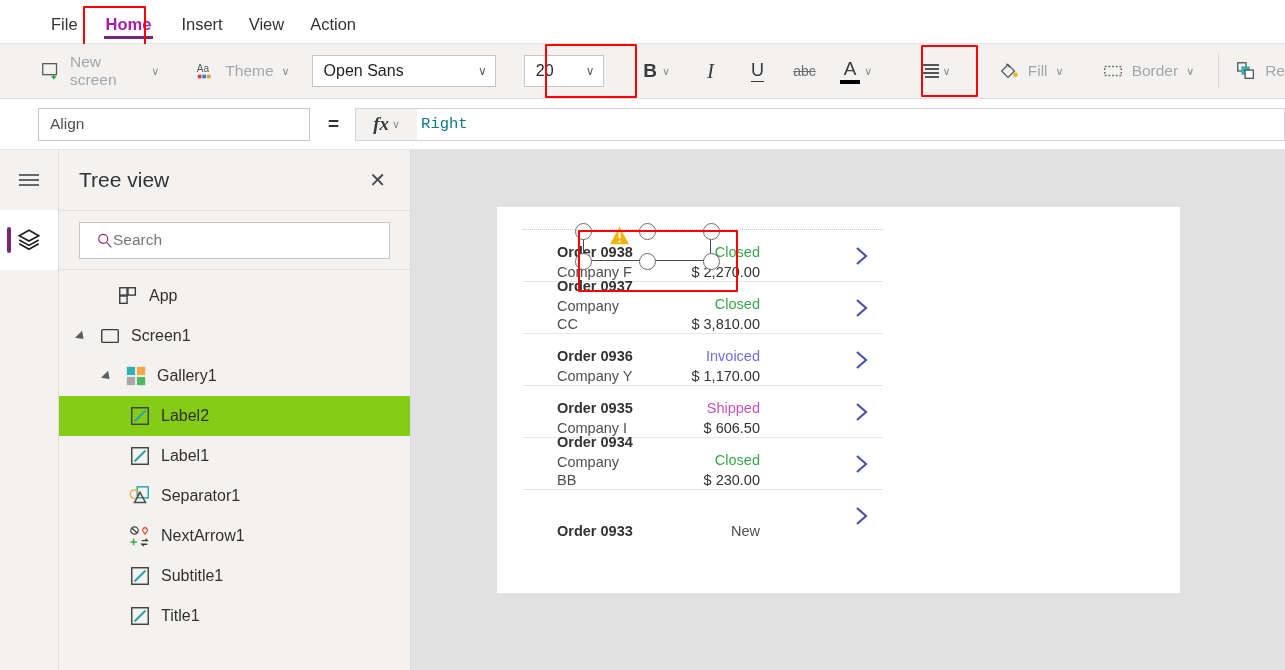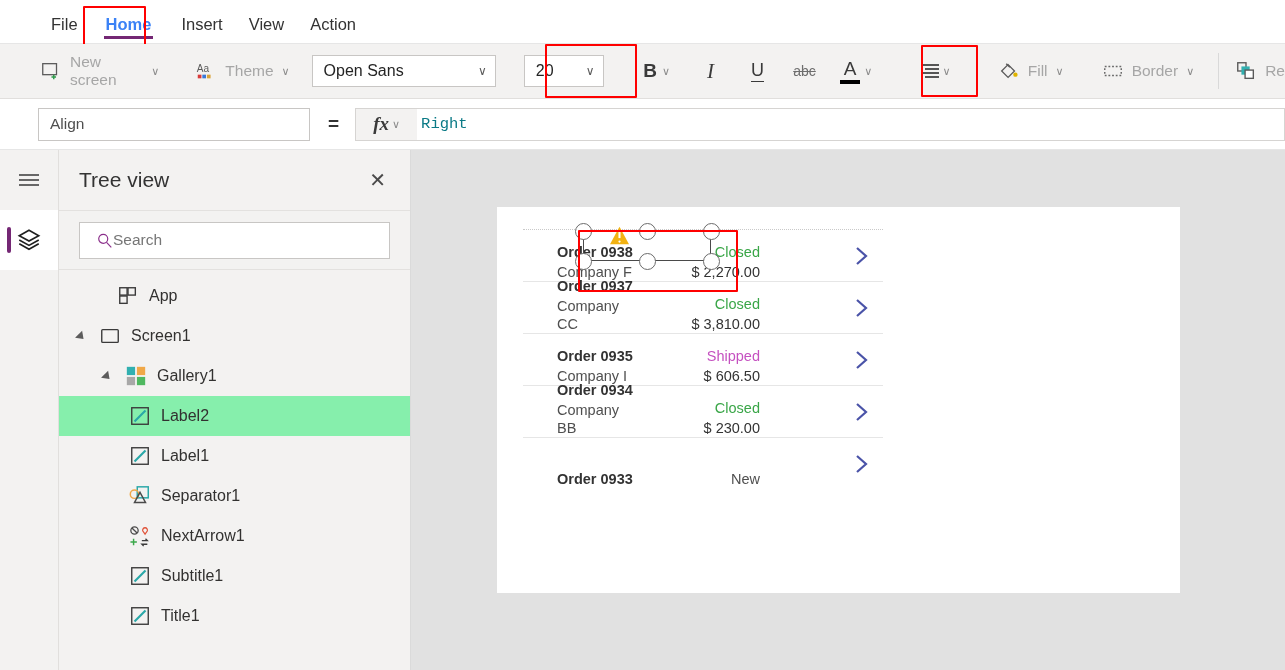--- a/index.html
+++ b/index.html
@@ -14,21 +14,21 @@
   
   .menubar {
     position: absolute; left: 0; top: 0; width: 1285px; height: 44px;
     background: #ffffff; border-bottom: 1px solid #e6e6e6;
     display: flex; align-items: flex-end; padding-left: 38px;
   }
   .menu-tab {
     position: relative; font-size: 16.5px; color: #333333;
     padding: 0 13px 11px 13px; line-height: 1; cursor: pointer;
   }
-  .menu-tab.active { font-weight: bold; color: #3b82f6; }
+  .menu-tab.active { font-weight: bold; color: #a21caf; }
   .menu-tab .tab-underline {
     position: absolute; left: 11px; right: 11px; bottom: 4px;
     height: 3px; background: #742774;
   }
   .redbox {
     position: absolute; border: 2px solid #ff0000; pointer-events: none;
     border-radius: 1px;
   }
 
   
@@ -125,21 +125,21 @@
     border: none; outline: none; background: transparent; flex: 1;
     font-family: "Liberation Sans", sans-serif; font-size: 15.5px; color: #333;
   }
   .tree-search input::placeholder { color: #767676; }
 
   .tree-list { padding-top: 6px; }
   .tnode {
     height: 40px; display: flex; align-items: center; gap: 10px;
     font-size: 16px; color: #323130; cursor: pointer;
   }
-  .tnode.selected { background: #86efac; }
+  .tnode.selected { background: #84cc16; }
   .tnode .caret {
     width: 12px; height: 12px; flex: none; position: relative;
   }
   .tnode .caret.open::before {
     content: ""; position: absolute; left: 0; top: 1px;
     border-left: 7px solid #5c5c5c; border-top: 5px solid transparent;
     border-bottom: 5px solid transparent;
     transform: rotate(45deg); transform-origin: 3px 6px;
   }
   .ticon { width: 22px; height: 22px; flex: none; display: block; }
@@ -468,20 +468,33 @@
           </div>
           <div class="col-mid">
             <span class="g-status" style="color:#3aa648;">Closed</span>
             <span class="g-amount">$ 3,810.00</span>
           </div>
           <svg class="g-chev" width="20" height="22" viewBox="0 0 20 22">
             <path d="M6 3 L15 11 L6 19" fill="none" stroke="#4a53a8" stroke-width="2.2"></path>
           </svg>
         </div>
 
+        <div class="grow">
+          <div class="col-left">
+            <span class="g-title">Order 0936</span>
+            <span class="g-sub">Company Y</span>
+          </div>
+          <div class="col-mid">
+            <span class="g-status" style="color:#6e6ee0;">Invoiced</span>
+            <span class="g-amount">$ 1,170.00</span>
+          </div>
+          <svg class="g-chev" width="20" height="22" viewBox="0 0 20 22">
+            <path d="M6 3 L15 11 L6 19" fill="none" stroke="#4a53a8" stroke-width="2.2"></path>
+          </svg>
+        </div>
 
         <div class="grow">
           <div class="col-left">
             <span class="g-title">Order 0935</span>
             <span class="g-sub">Company I</span>
           </div>
           <div class="col-mid">
             <span class="g-status" style="color:#c551c0;">Shipped</span>
             <span class="g-amount">$ 606.50</span>
           </div>

